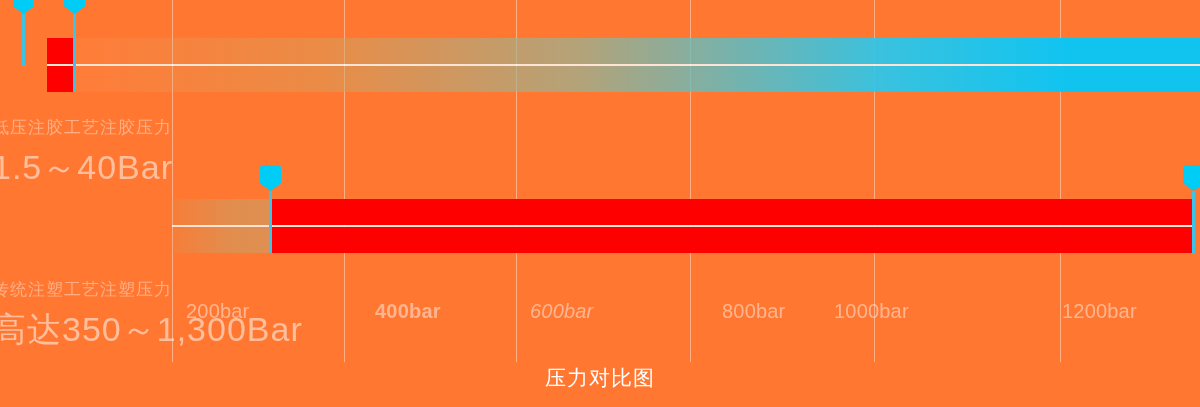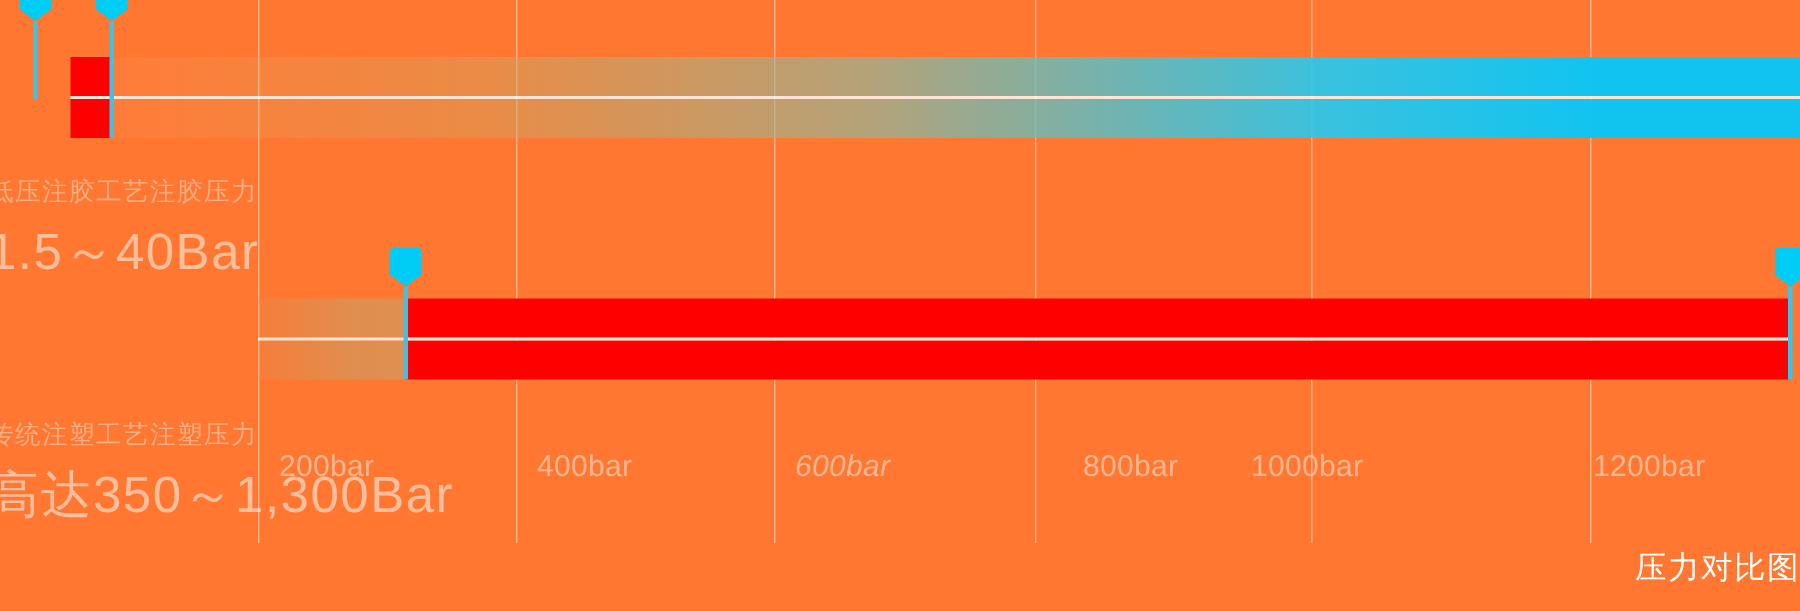--- a/index.html
+++ b/index.html
@@ -86,21 +86,21 @@
   .desc .val{
     font-size:34px;color:rgba(255,255,255,0.52);letter-spacing:1px;
     margin-top:6px;
   }
   #desc-low{left:-8px;top:116px;}
   #desc-trad{left:-8px;top:278px;}
 
   
   #caption{
     position:absolute;left:0;right:0;top:364px;
-    text-align:right;font-size:21px;color:#FFFFFF;letter-spacing:1px;
+    text-align:center;font-size:21px;color:#FFFFFF;letter-spacing:1px;
   }
 </style>
 </head>
 <body>
 
 <div id="stage">
 
   <div class="gridline" style="left:172px;"></div>
   <div class="gridline" style="left:344px;"></div>
   <div class="gridline" style="left:516px;"></div>
@@ -127,21 +127,21 @@
     <div class="head"></div>
   </div>
   <div class="pin" style="left:269px;top:191px;height:62px;">
     <div class="head"></div>
   </div>
   <div class="pin" style="left:1192px;top:191px;height:62px;">
     <div class="head"></div>
   </div>
 
   <div class="tick-label" style="left:186px;">200bar</div>
-  <div class="tick-label" style="left:358px;">400bar</div>
+  <div class="tick-label" style="left:375px;font-weight:bold;">400bar</div>
   <div class="tick-label" style="left:530px;font-style:italic;">600bar</div>
   <div class="tick-label" style="left:704px;margin-left:18px;">800bar</div>
   <div class="tick-label" style="left:834px;">1000bar</div>
   <div class="tick-label" style="left:1062px;text-align:right;">1200bar</div>
 
   <div class="desc" id="desc-low">
     <div class="cap">低压注胶工艺注胶压力</div>
     <div class="val">1.5～40Bar</div>
   </div>
 

